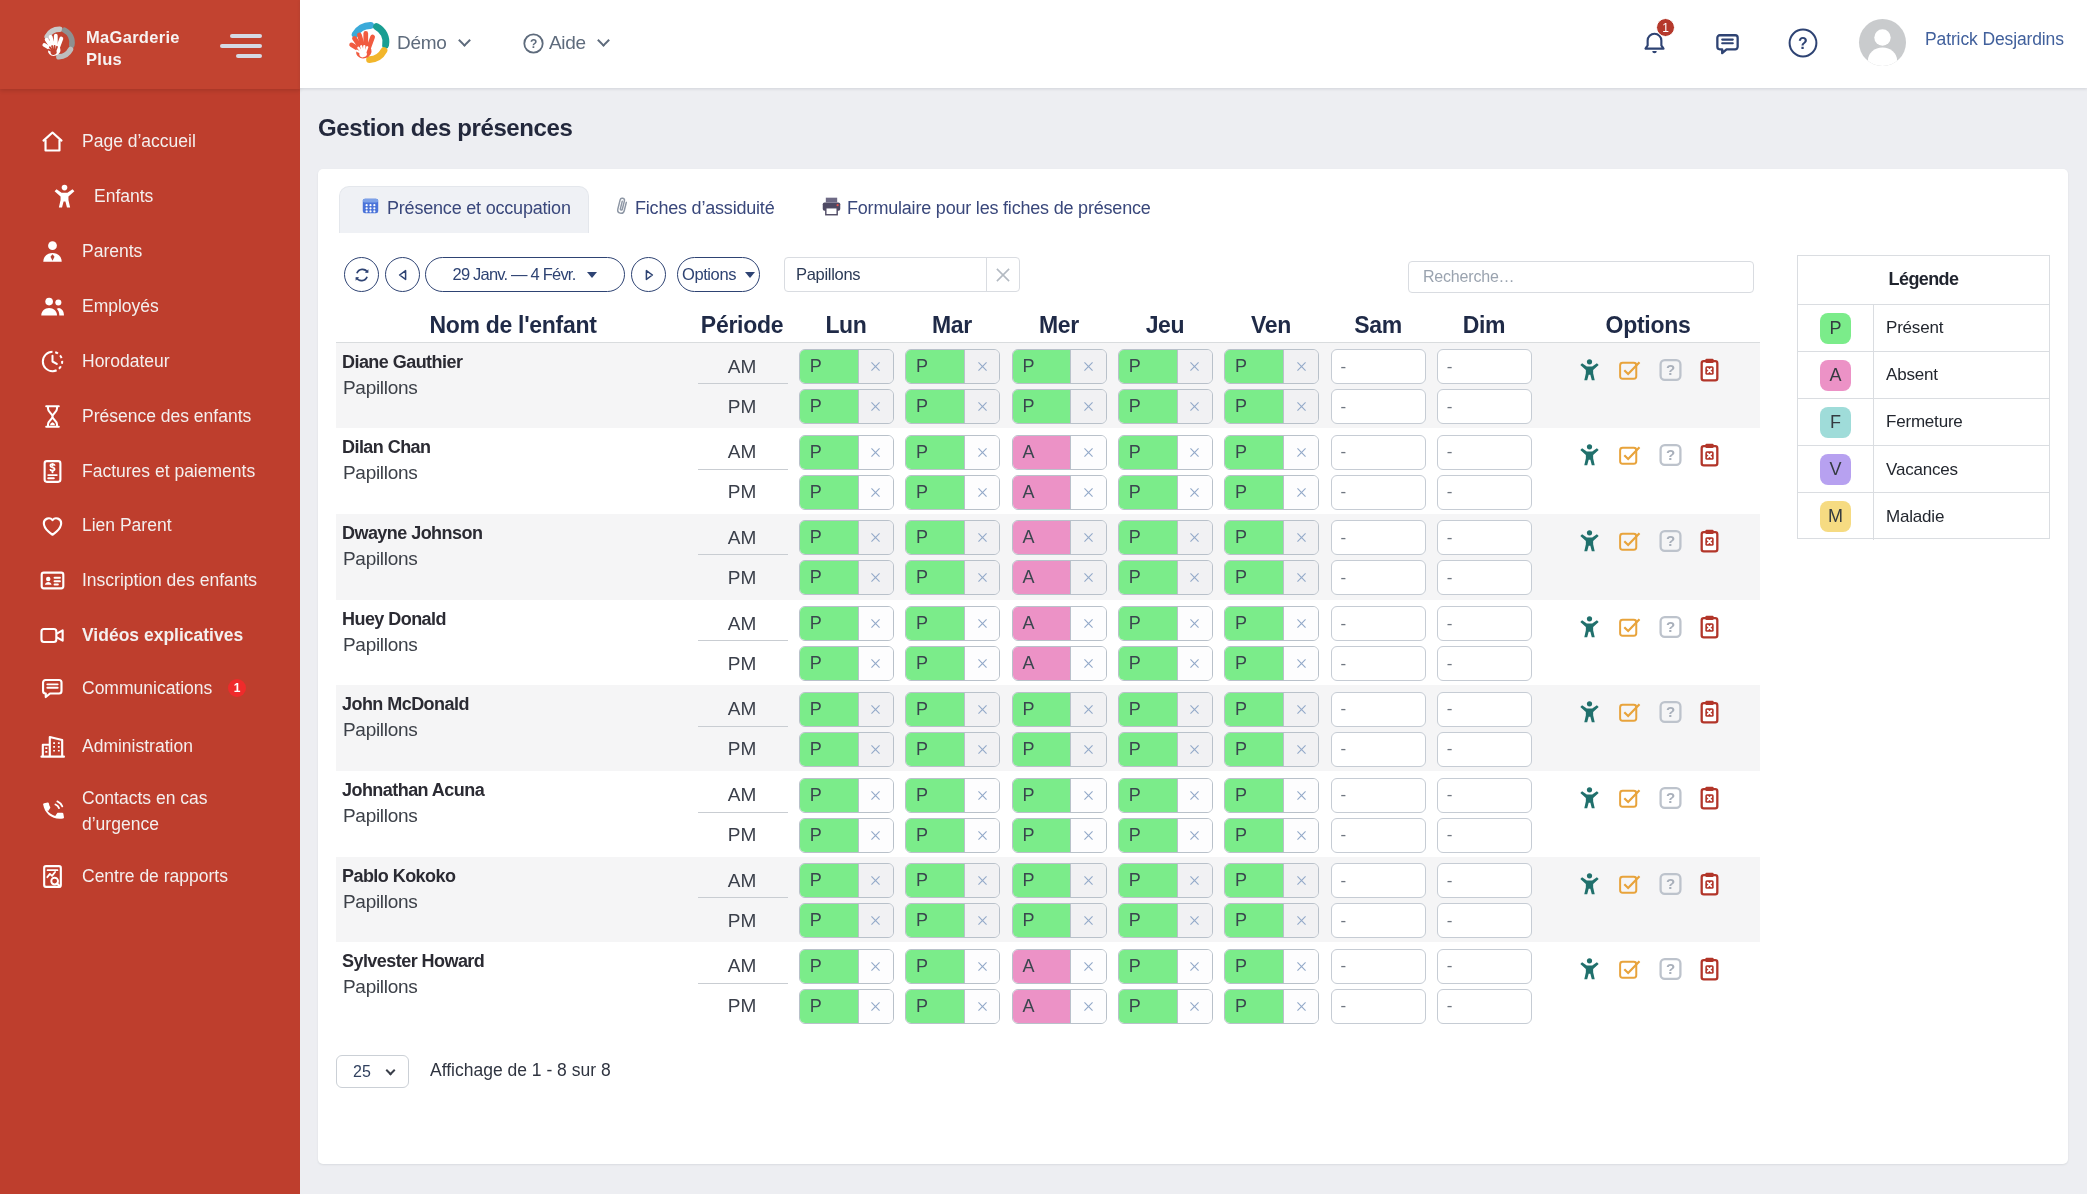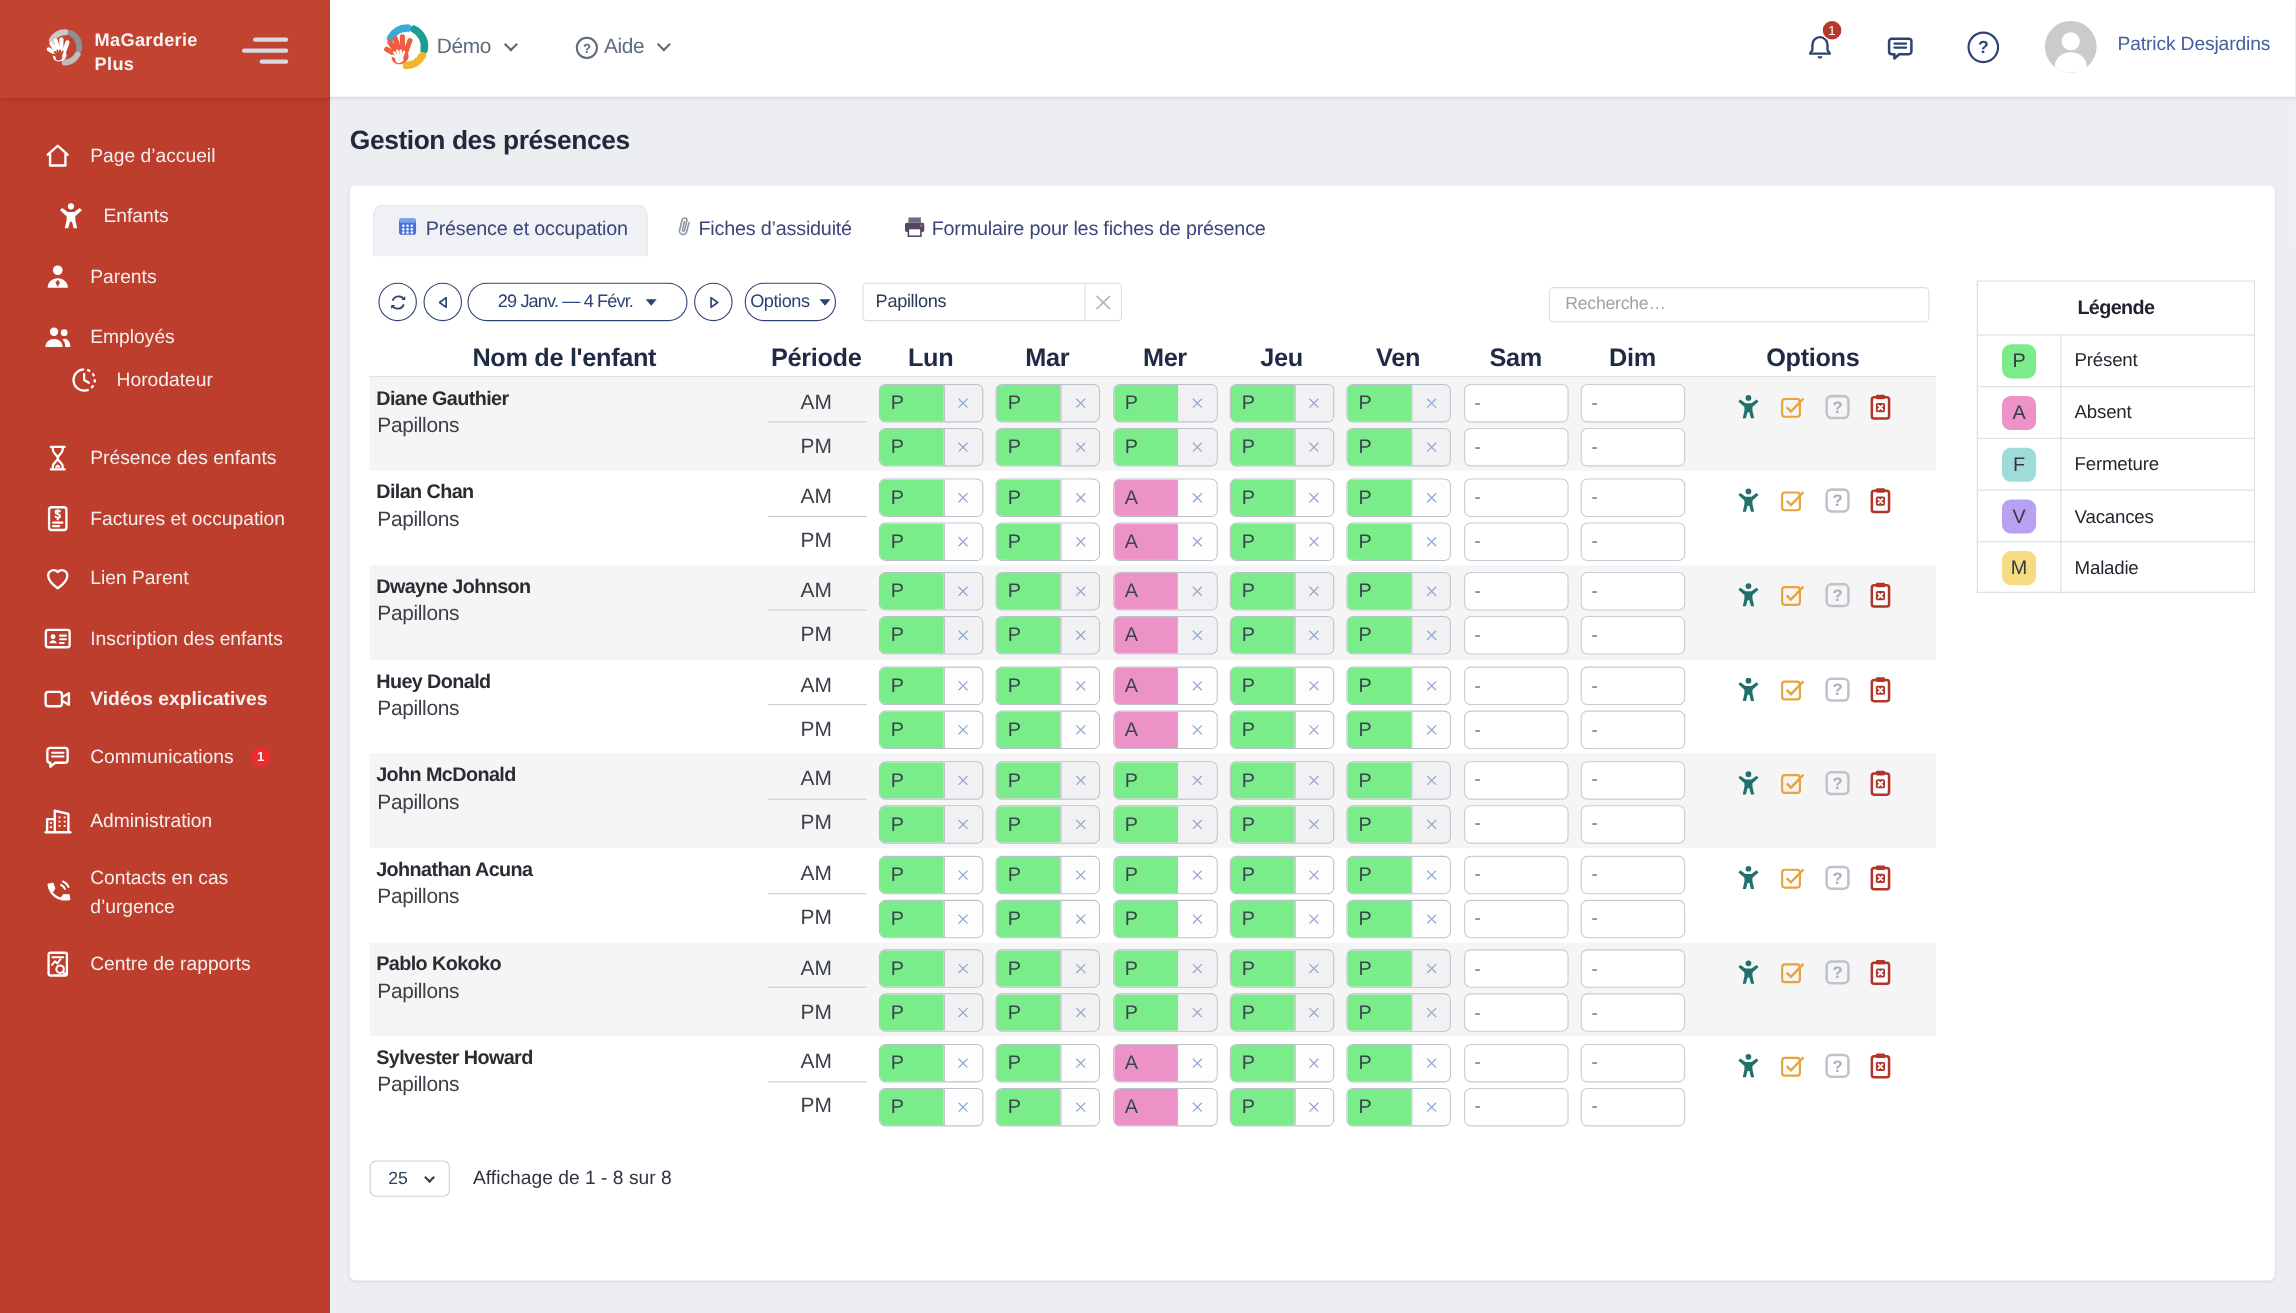--- a/index.html
+++ b/index.html
@@ -104,21 +104,21 @@
         <div class="mico">
           <svg width="27" height="27" viewBox="0 0 24 24" style="">
             <circle cx="9" cy="7.6" r="3.4" fill="#ffffff"></circle>
             <path d="M2 20c0-3.9 3.1-6.6 7-6.6s7 2.7 7 6.6z" fill="#ffffff"></path>
             <circle cx="17.2" cy="8.4" r="2.7" fill="#ffffff"></circle>
             <path d="M17.6 13.3c2.7.4 4.6 2.7 4.6 6.7h-4.1c0-2.7-.9-4.9-2.4-6.1z" fill="#ffffff"></path>
           </svg>
         </div>
         <div class="mlabel">Employés</div>
       </div>
-      <div class="menuitem" style="top:330px;margin-left:24px;">
+      <div class="menuitem" style="top:346px;">
         <div class="mico">
           <svg width="27" height="27" viewBox="0 0 24 24" style="">
             <circle cx="12" cy="12" r="8.6" fill="none" stroke="#ffffff" stroke-width="1.8" pathLength="100" stroke-dasharray="50 4.6 5 4.6 5 4.6 5 4.6 5 4.6 6.2 0" transform="rotate(90 12 12)"></circle>
             <path d="M12 6.9V12l3.8 2.2" fill="none" stroke="#ffffff" stroke-width="1.8" stroke-linecap="round" stroke-linejoin="round"></path>
           </svg>
         </div>
         <div class="mlabel">Horodateur</div>
       </div>
       <div class="menuitem" style="top:401px;">
         <div class="mico">
@@ -132,21 +132,21 @@
       </div>
       <div class="menuitem" style="top:456px;">
         <div class="mico">
           <svg width="27" height="27" viewBox="0 0 24 24" style="">
             <rect x="5" y="2.8" width="14" height="18.4" rx="2" fill="none" stroke="#ffffff" stroke-width="1.9"></rect>
             <path d="M12 5.6v1.2m0 4.6v1.2" stroke="#ffffff" stroke-width="1.7" stroke-linecap="round"></path>
             <path d="M13.9 6.9c0-.9-.8-1.5-1.9-1.5s-1.9.6-1.9 1.4c0 2 3.8 1 3.8 3 0 .8-.8 1.4-1.9 1.4s-1.9-.6-1.9-1.5" fill="none" stroke="#ffffff" stroke-width="1.5"></path>
             <path d="M8.2 15.2h7.6M8.2 18h5" stroke="#ffffff" stroke-width="1.7" stroke-linecap="round"></path>
           </svg>
         </div>
-        <div class="mlabel">Factures et occupation</div>
+        <div class="mlabel">Factures et paiements</div>
       </div>
       <div class="menuitem" style="top:510px;">
         <div class="mico">
           <svg width="27" height="27" viewBox="0 0 24 24" style="">
             <path d="M12 20.2S4.3 15.5 4.3 10a4.35 4.35 0 0 1 7.7-2.8A4.35 4.35 0 0 1 19.7 10c0 5.5-7.7 10.2-7.7 10.2z" fill="none" stroke="#ffffff" stroke-width="1.9" stroke-linejoin="round"></path>
           </svg>
         </div>
         <div class="mlabel">Lien Parent</div>
       </div>
       <div class="menuitem" style="top:565px;">

